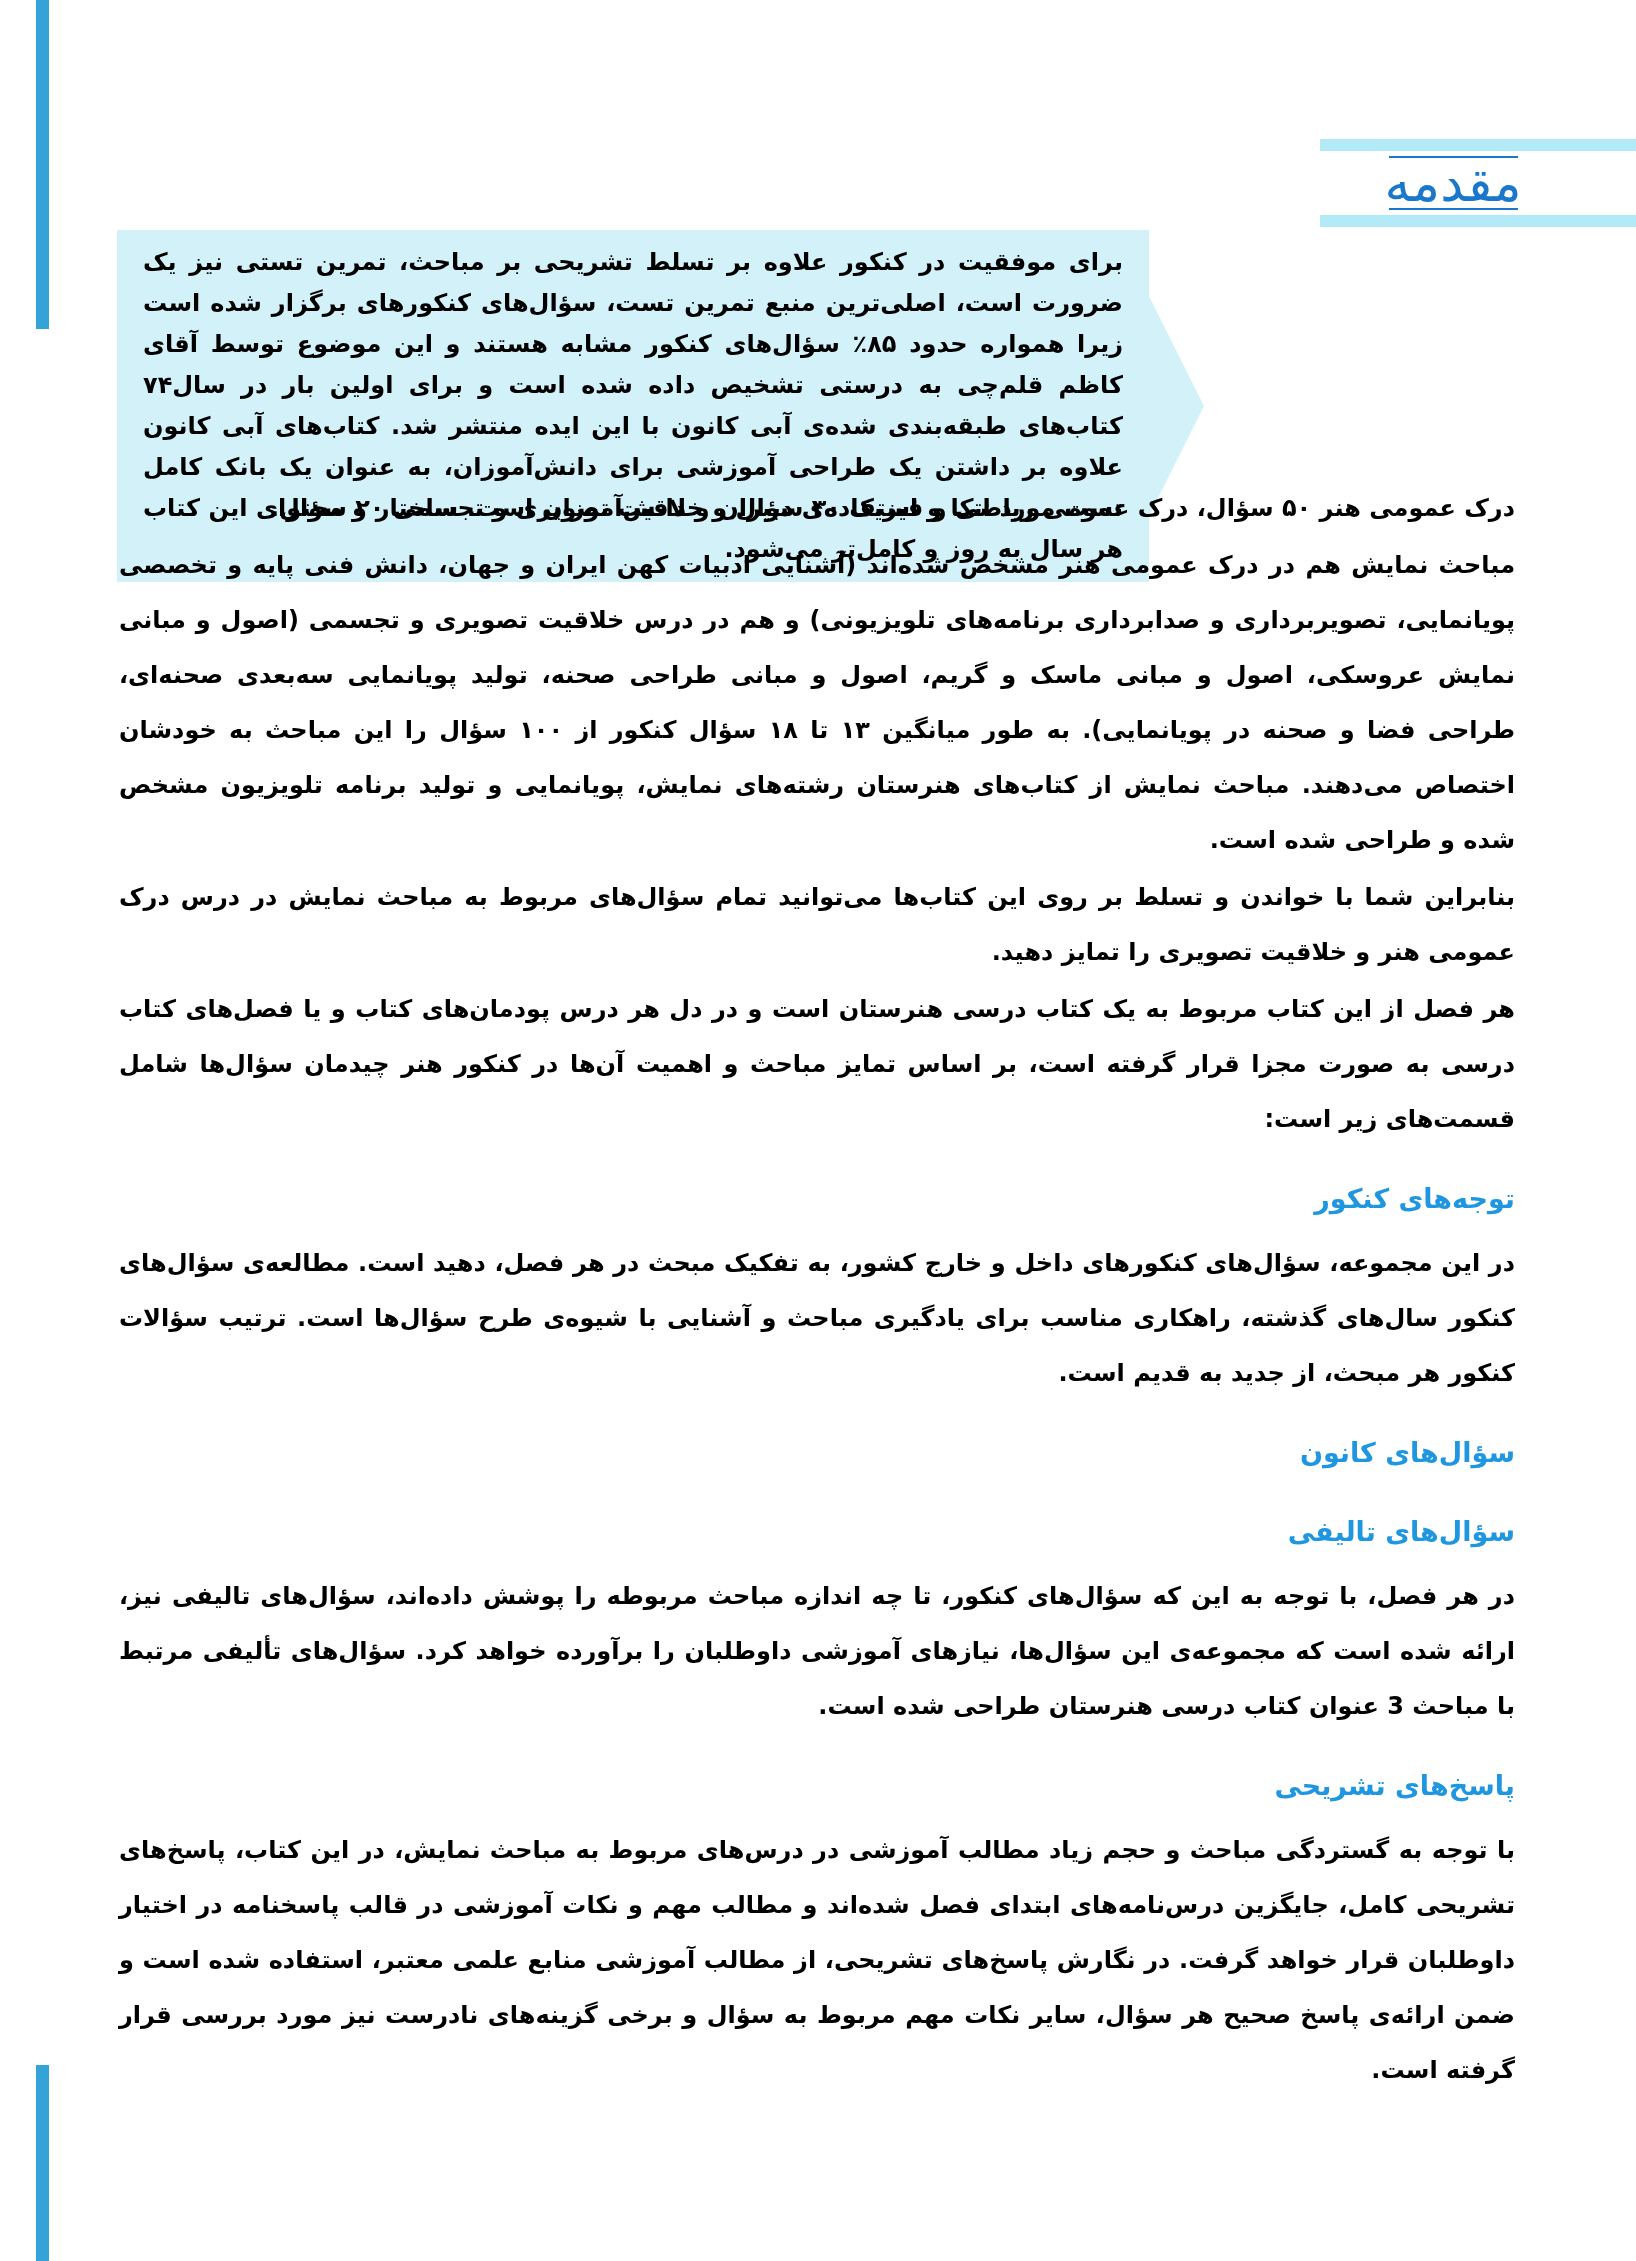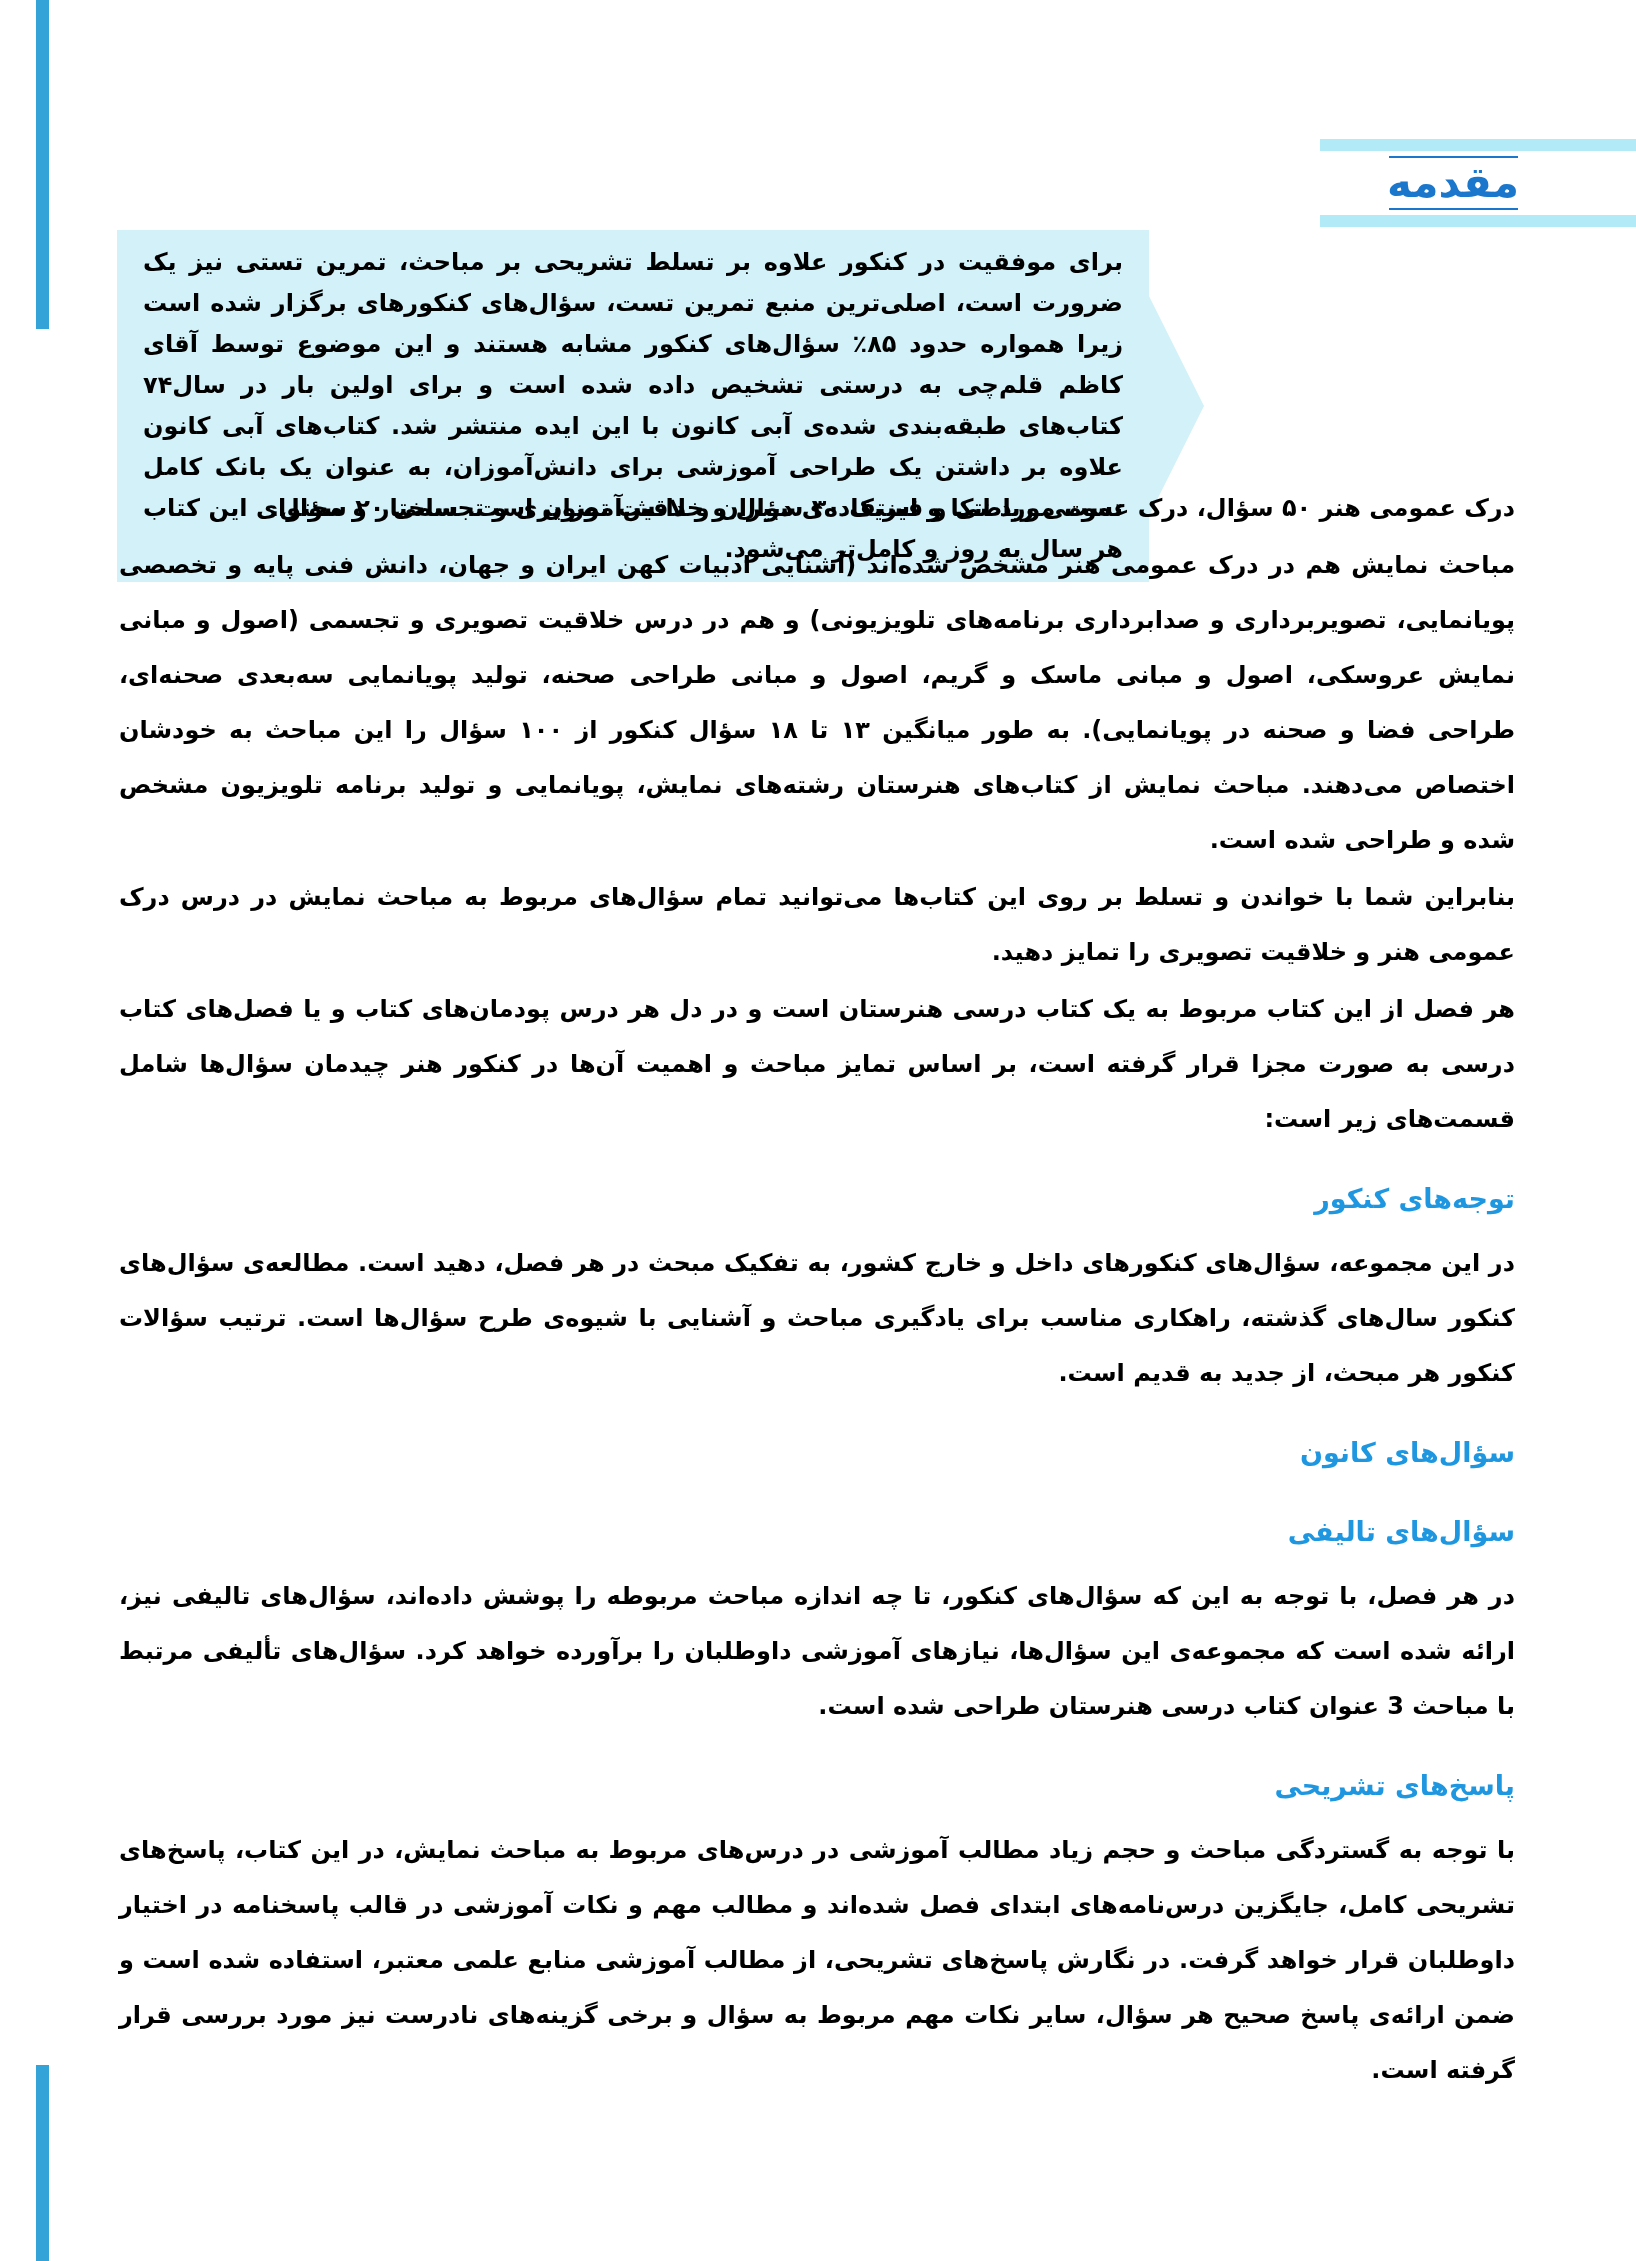--- a/index.html
+++ b/index.html
@@ -26,21 +26,21 @@
 
   
   .header-badge{position:absolute;top:139px;right:0;width:317px;}
   .strip{height:12px;background:var(--strip-cyan);}
   .badge-mid{
     display:flex;flex-direction:column;align-items:center;
     padding:3px 51px 3px 0;
   }
   .badge-rule{width:129px;height:2px;background:var(--badge-blue);margin:2px 0;}
   .badge-title{
-    font-size:42px;font-weight:bold;line-height:46px;
+    font-size:52px;font-weight:normal;line-height:46px;
     color:var(--badge-blue);
     direction:rtl;
   }
 
   
   .callout{
     position:absolute;top:230px;left:117px;
     display:flex;align-items:center;
   }
   .callout-body{

